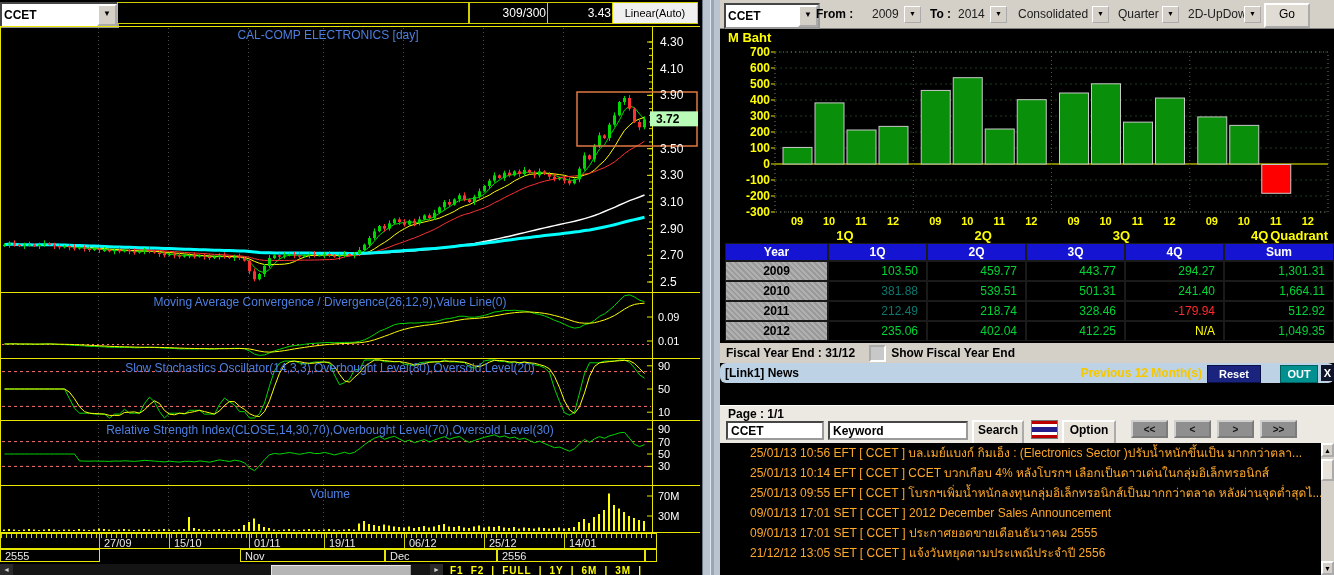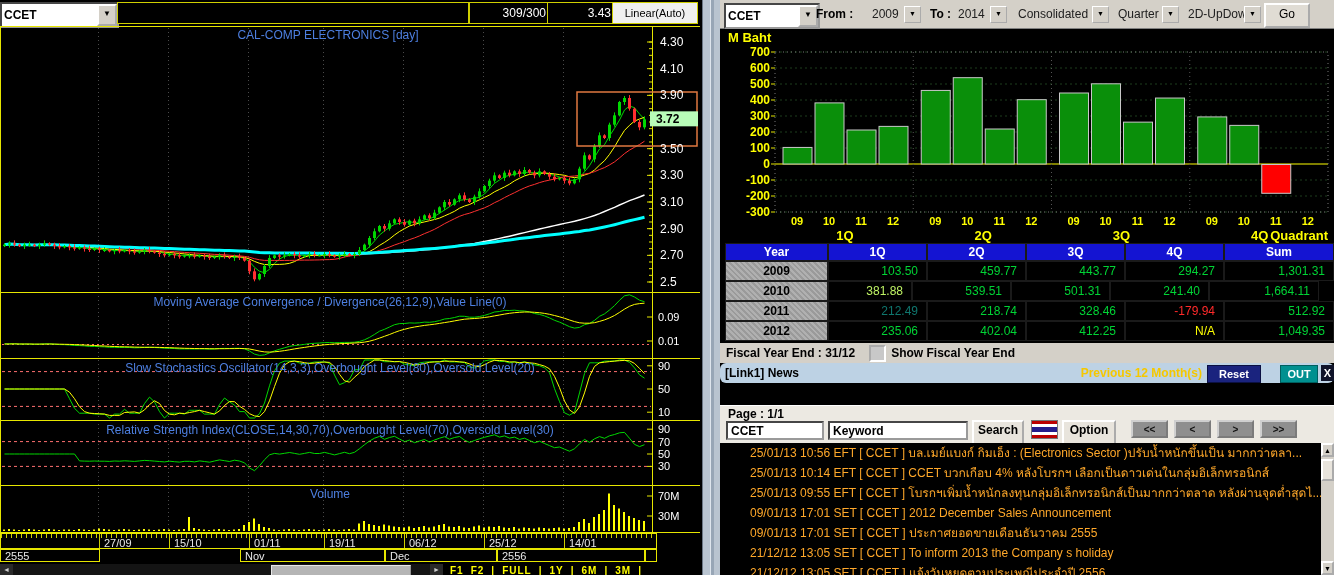--- a/index.html
+++ b/index.html
@@ -775,21 +775,21 @@
         <div class="trow">
           <div class="tcell tyear" style="width: 103px;">2009</div>
           <div class="tcell tval" style="width: 99px; color: rgb(0, 212, 53);">103.50</div>
           <div class="tcell tval" style="width: 99px; color: rgb(0, 212, 53);">459.77</div>
           <div class="tcell tval" style="width: 99px; color: rgb(0, 212, 53);">443.77</div>
           <div class="tcell tval" style="width: 99px; color: rgb(0, 212, 53);">294.27</div>
           <div class="tcell tval" style="width: 110px; color: rgb(0, 212, 53);">1,301.31</div>
         </div>
         <div class="trow">
           <div class="tcell tyear" style="width: 103px;">2010</div>
-          <div class="tcell tval" style="width: 84px; color: #bef264;">381.88</div>
+          <div class="tcell tval" style="width: 99px; color: #0f766e;">381.88</div>
           <div class="tcell tval" style="width: 99px; color: rgb(0, 212, 53);">539.51</div>
           <div class="tcell tval" style="width: 99px; color: rgb(0, 212, 53);">501.31</div>
           <div class="tcell tval" style="width: 99px; color: rgb(0, 212, 53);">241.40</div>
           <div class="tcell tval" style="width: 110px; color: rgb(0, 212, 53);">1,664.11</div>
         </div>
         <div class="trow">
           <div class="tcell tyear" style="width: 103px;">2011</div>
           <div class="tcell tval" style="width: 99px; color: #0f766e;">212.49</div>
           <div class="tcell tval" style="width: 99px; color: rgb(0, 212, 53);">218.74</div>
           <div class="tcell tval" style="width: 99px; color: rgb(0, 212, 53);">328.46</div>
@@ -833,21 +833,20 @@
       <div class="navbtn" style="left:497px;">&gt;</div>
       <div class="navbtn" style="left:540px;">&gt;&gt;</div>
     </div>
 
     <div id="news-list" class="abs">
         <div class="news-row">25/01/13 10:56  EFT  [ CCET ]  บล.เมย์แบงก์ กิมเอ็ง : (Electronics Sector )ปรับน้ำหนักขึ้นเป็น มากกว่าตลา...</div>
         <div class="news-row">25/01/13 10:14  EFT  [ CCET ]  CCET บวกเกือบ 4% หลังโบรกฯ เลือกเป็นดาวเด่นในกลุ่มอิเล็กทรอนิกส์</div>
         <div class="news-row">25/01/13 09:55  EFT  [ CCET ]  โบรกฯเพิ่มน้ำหนักลงทุนกลุ่มอิเล็กทรอนิกส์เป็นมากกว่าตลาด หลังผ่านจุดต่ำสุดไ...</div>
         <div class="news-row">09/01/13 17:01  SET  [ CCET ]  2012 December Sales Announcement</div>
         <div class="news-row">09/01/13 17:01  SET  [ CCET ]  ประกาศยอดขายเดือนธันวาคม 2555</div>
-        <div class="news-row">21/12/12 13:05  SET  [ CCET ]  To inform 2013 the Company s holiday</div>
         <div class="news-row">21/12/12 13:05  SET  [ CCET ]  แจ้งวันหยุดตามประเพณีประจำปี 2556</div>
       </div>
     <div id="news-vscroll" class="abs">
       <div class="vs-btn" style="top:0;">▲</div>
       <div id="vs-thumb"></div>
       <div class="vs-btn" style="top:118px;">▼</div>
     </div>
   </div>
 </div>
 

